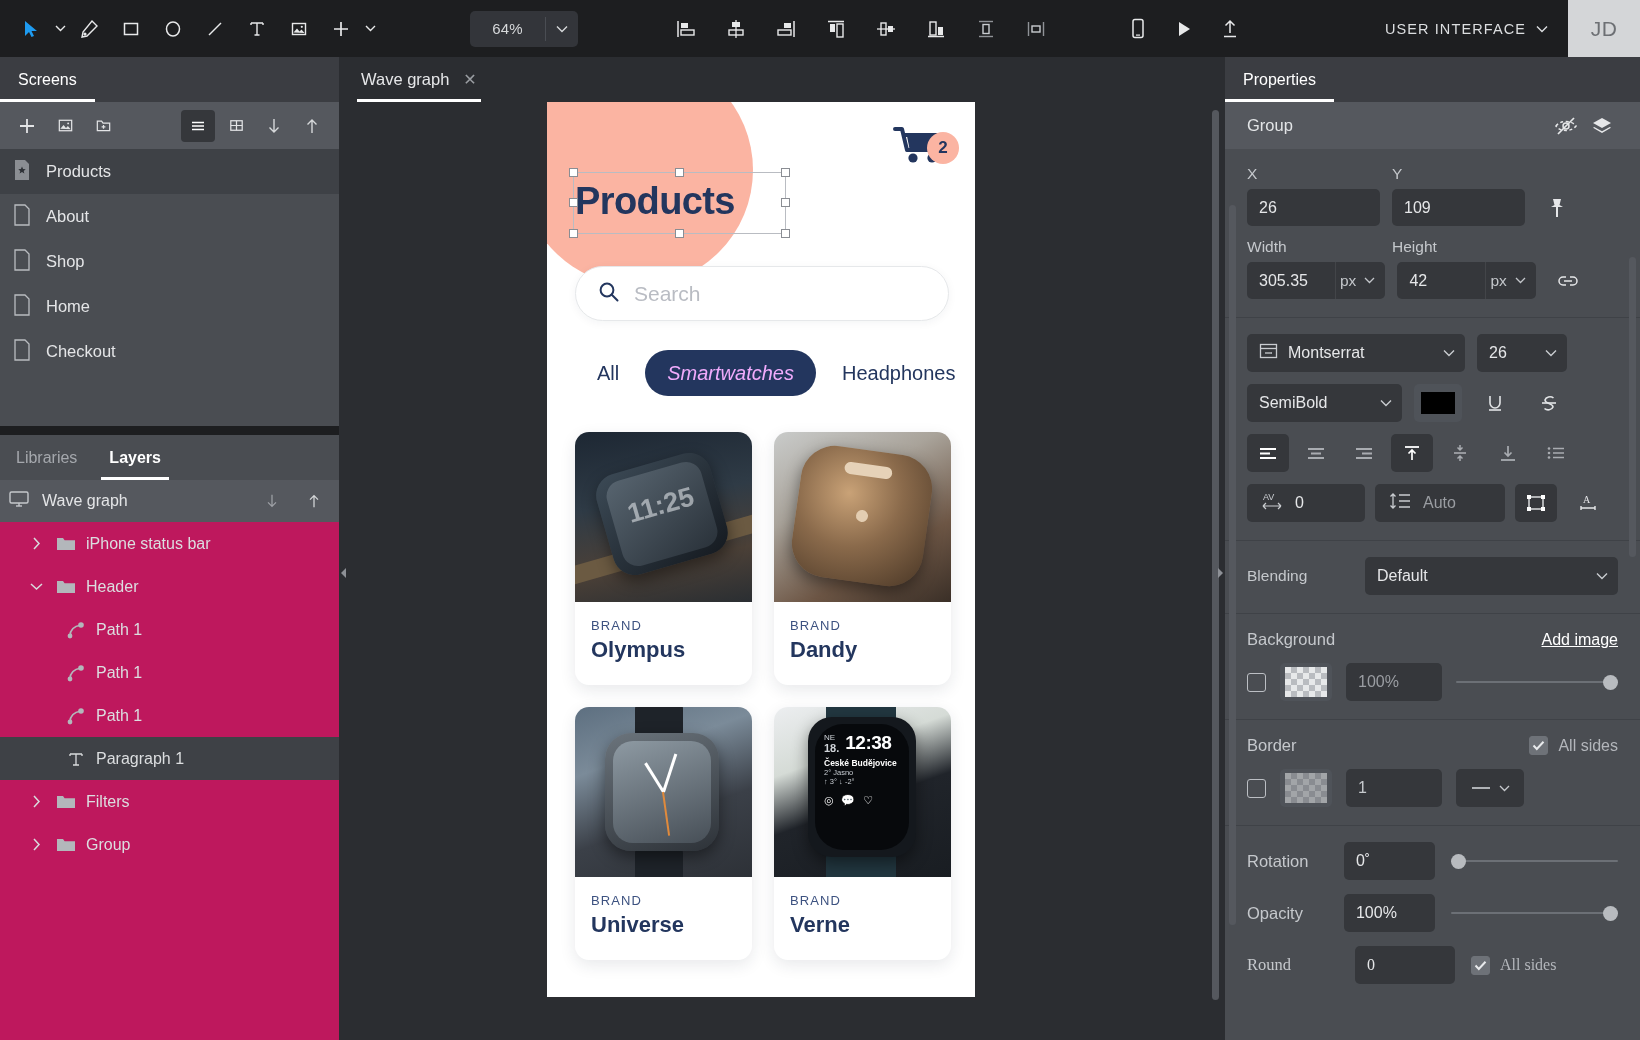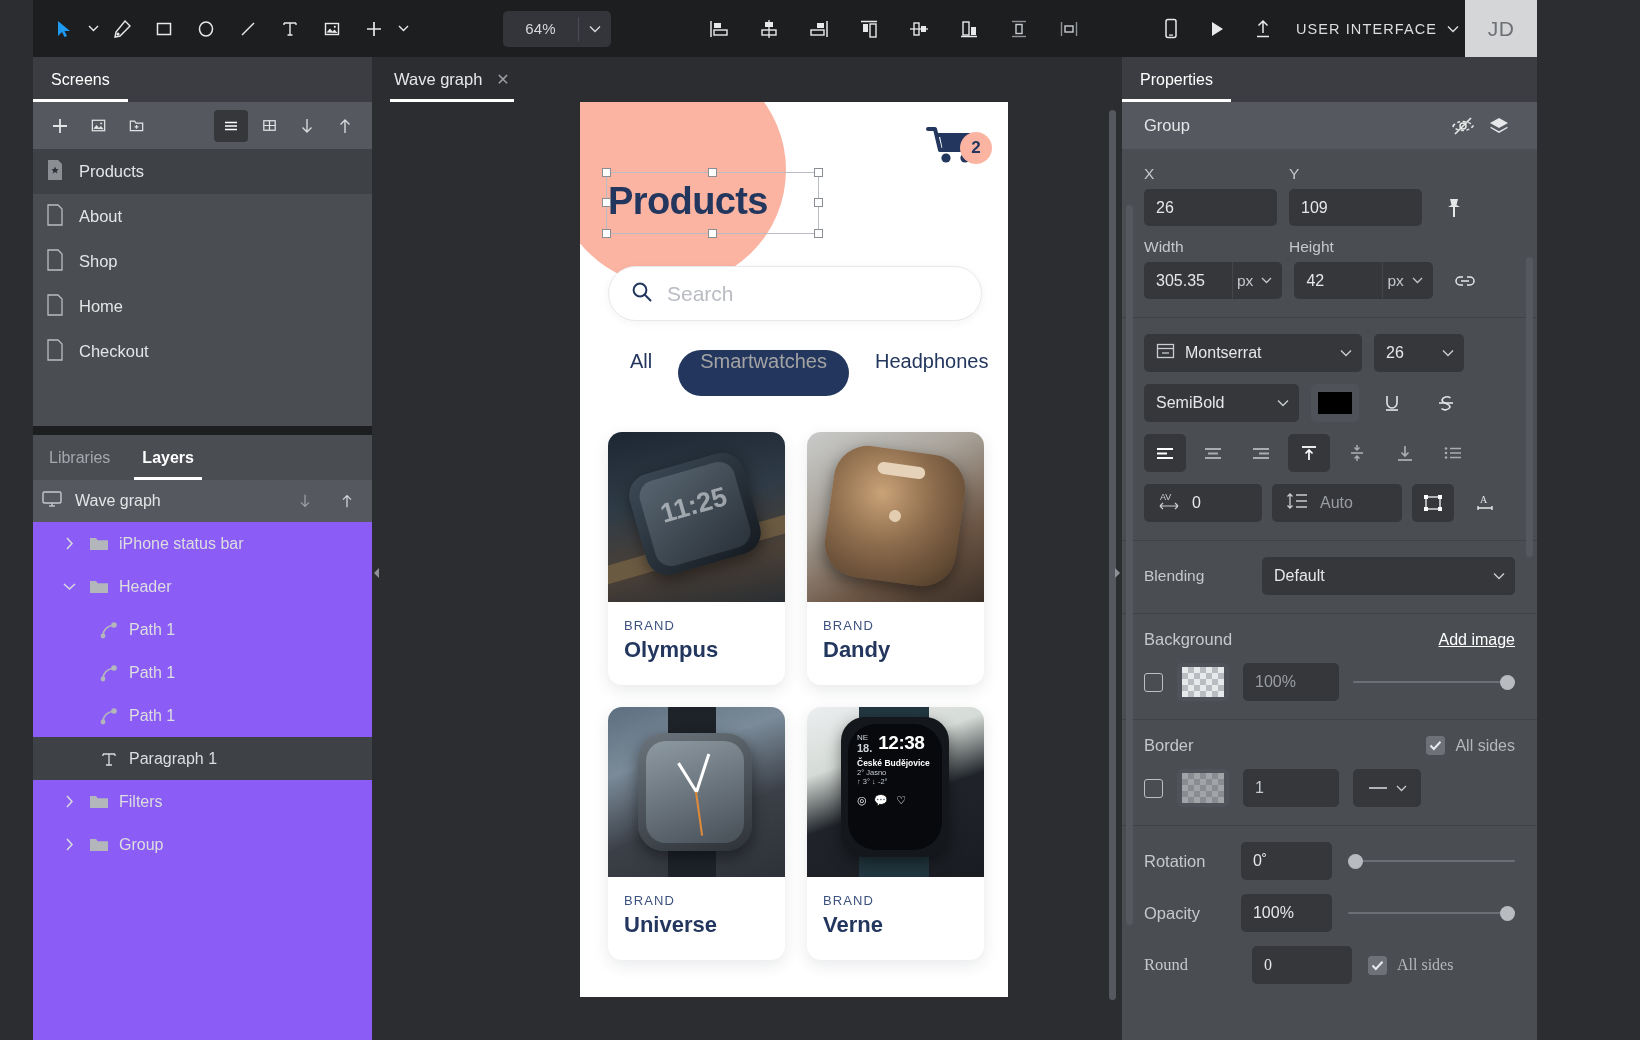--- a/index.html
+++ b/index.html
@@ -2,21 +2,21 @@
 <html><head>
 <meta charset="utf-8">
 <style>
   * { box-sizing: border-box; margin: 0; padding: 0; }
   html, body {
     width: 1640px; height: 1040px;
     background: #2b2d31;
     font-family: "Liberation Sans", sans-serif;
     overflow: hidden;
   }
-  .app { position: relative; width: 1504px; height: 1040px; display: flex; flex-direction: column; margin-left: 33px; }
+  .app { position: relative; width: 1640px; height: 1040px; display: flex; flex-direction: column; }
 
   
   .toolbar {
     height: 57px; background: #1d1e20; display: flex; align-items: center;
     flex: 0 0 57px; position: relative;
   }
   .tool-group { display: flex; align-items: center; }
   .tbtn {
     width: 42px; height: 42px; display: flex; align-items: center; justify-content: center;
     color: #e8e9ea; cursor: pointer; border-radius: 4px;
@@ -29,21 +29,21 @@
   }
   .zoom-val { flex: 1; text-align: center; color: #d6d8da; font-size: 15px; letter-spacing: .2px;}
   .zoom-sep { width: 1px; height: 24px; background: #4a4d53; }
   .zoom-caret { width: 32px; display: flex; align-items: center; justify-content: center; color: #d6d8da; cursor: pointer;}
   .align-group { display: flex; align-items: center; margin-left: 85px; gap: 4px;}
   .align-group .tbtn { width: 46px; }
   .right-group { display: flex; align-items: center; margin-left: 58px; gap: 4px;}
   .spacer { flex: 1; }
   .ui-select {
     display: flex; align-items: center; gap: 10px; color: #dcdee0; font-size: 14.5px;
-    letter-spacing: 1.1px; cursor: pointer; padding-right: 6px;
+    letter-spacing: 1.1px; cursor: pointer; padding-right: 20px;
   }
   .avatar {
     width: 72px; height: 57px; background: #d4d6d8; color: #6d7074;
     display: flex; align-items: center; justify-content: center;
     font-size: 21px; letter-spacing: .5px; cursor: pointer;
   }
 
   
   .body { flex: 1; display: flex; min-height: 0; }
 
@@ -81,21 +81,21 @@
   .layers-tabs { height: 45px; background: #4a4d52; display: flex; align-items: flex-end; }
   .ltab { height: 45px; display: flex; align-items: center; padding: 0 16px; color: #a5a8ad; font-size: 16px; cursor: pointer; position: relative;}
   .ltab.active { color: #fff; font-weight: bold; }
   .ltab.active::after { content:""; position:absolute; left:8px; right:8px; bottom:0; height:3px; background:#fff;}
   .layer-root {
     height: 42px; background: #55585e; display: flex; align-items: center; padding: 0 10px 0 8px;
     color: #e4e5e7; font-size: 16px; gap: 12px;
   }
   .layer-root .lr-name { flex: 1; }
   .lr-ico { width: 30px; height: 30px; display:flex; align-items:center; justify-content:center; color:#b5b8bc; cursor:pointer;}
-  .layer-list { background: #8b5cf6; flex: 1; }
+  .layer-list { background: #be185d; flex: 1; }
   .layer-row {
     height: 43px; display: flex; align-items: center; color: #dcdee0; font-size: 16px;
     cursor: pointer; gap: 10px;
   }
   .layer-row.sel { background: #3e4146; }
   .chev { width: 20px; display: flex; align-items: center; justify-content: center; color: #d9dbdd; }
   .l-depth1 { padding-left: 26px; }
   .l-depth2 { padding-left: 66px; }
   .ico-folder { width: 20px; height: 20px; display: flex; align-items:center; }
 
@@ -144,24 +144,24 @@
     display: flex; align-items: center; gap: 14px; padding-left: 22px;
     box-shadow: 0 2px 10px rgba(20,30,60,.05);
   }
   .ab-search .ph { color: #b9bcc3; font-size: 21px; }
 
   .ab-filters {
     position: absolute; left: 28px; top: 248px; display: flex; align-items: center; gap: 4px;
     white-space: nowrap;
   }
   .chip {
-    padding: 0 22px; height: 46px; display: flex; 
+    padding: 0 22px; height: 46px; display: flex; align-items: center;
     color: #23365e; font-size: 20px; border-radius: 24px; cursor: pointer;
   }
-  .chip.on { background: #23365e; color: #a3a3a3; }
+  .chip.on { background: #23365e; color: #f0abfc; font-style: italic; }
 
   .ab-grid {
     position: absolute; left: 28px; top: 330px; width: 376px;
     display: grid; grid-template-columns: 177px 177px; gap: 22px;
   }
   .pcard {
     background: #fff; border-radius: 14px; overflow: hidden;
     box-shadow: 0 5px 16px rgba(25,35,60,.10);
   }
   .pimg { height: 170px; width: 100%; position: relative; overflow: hidden; }

